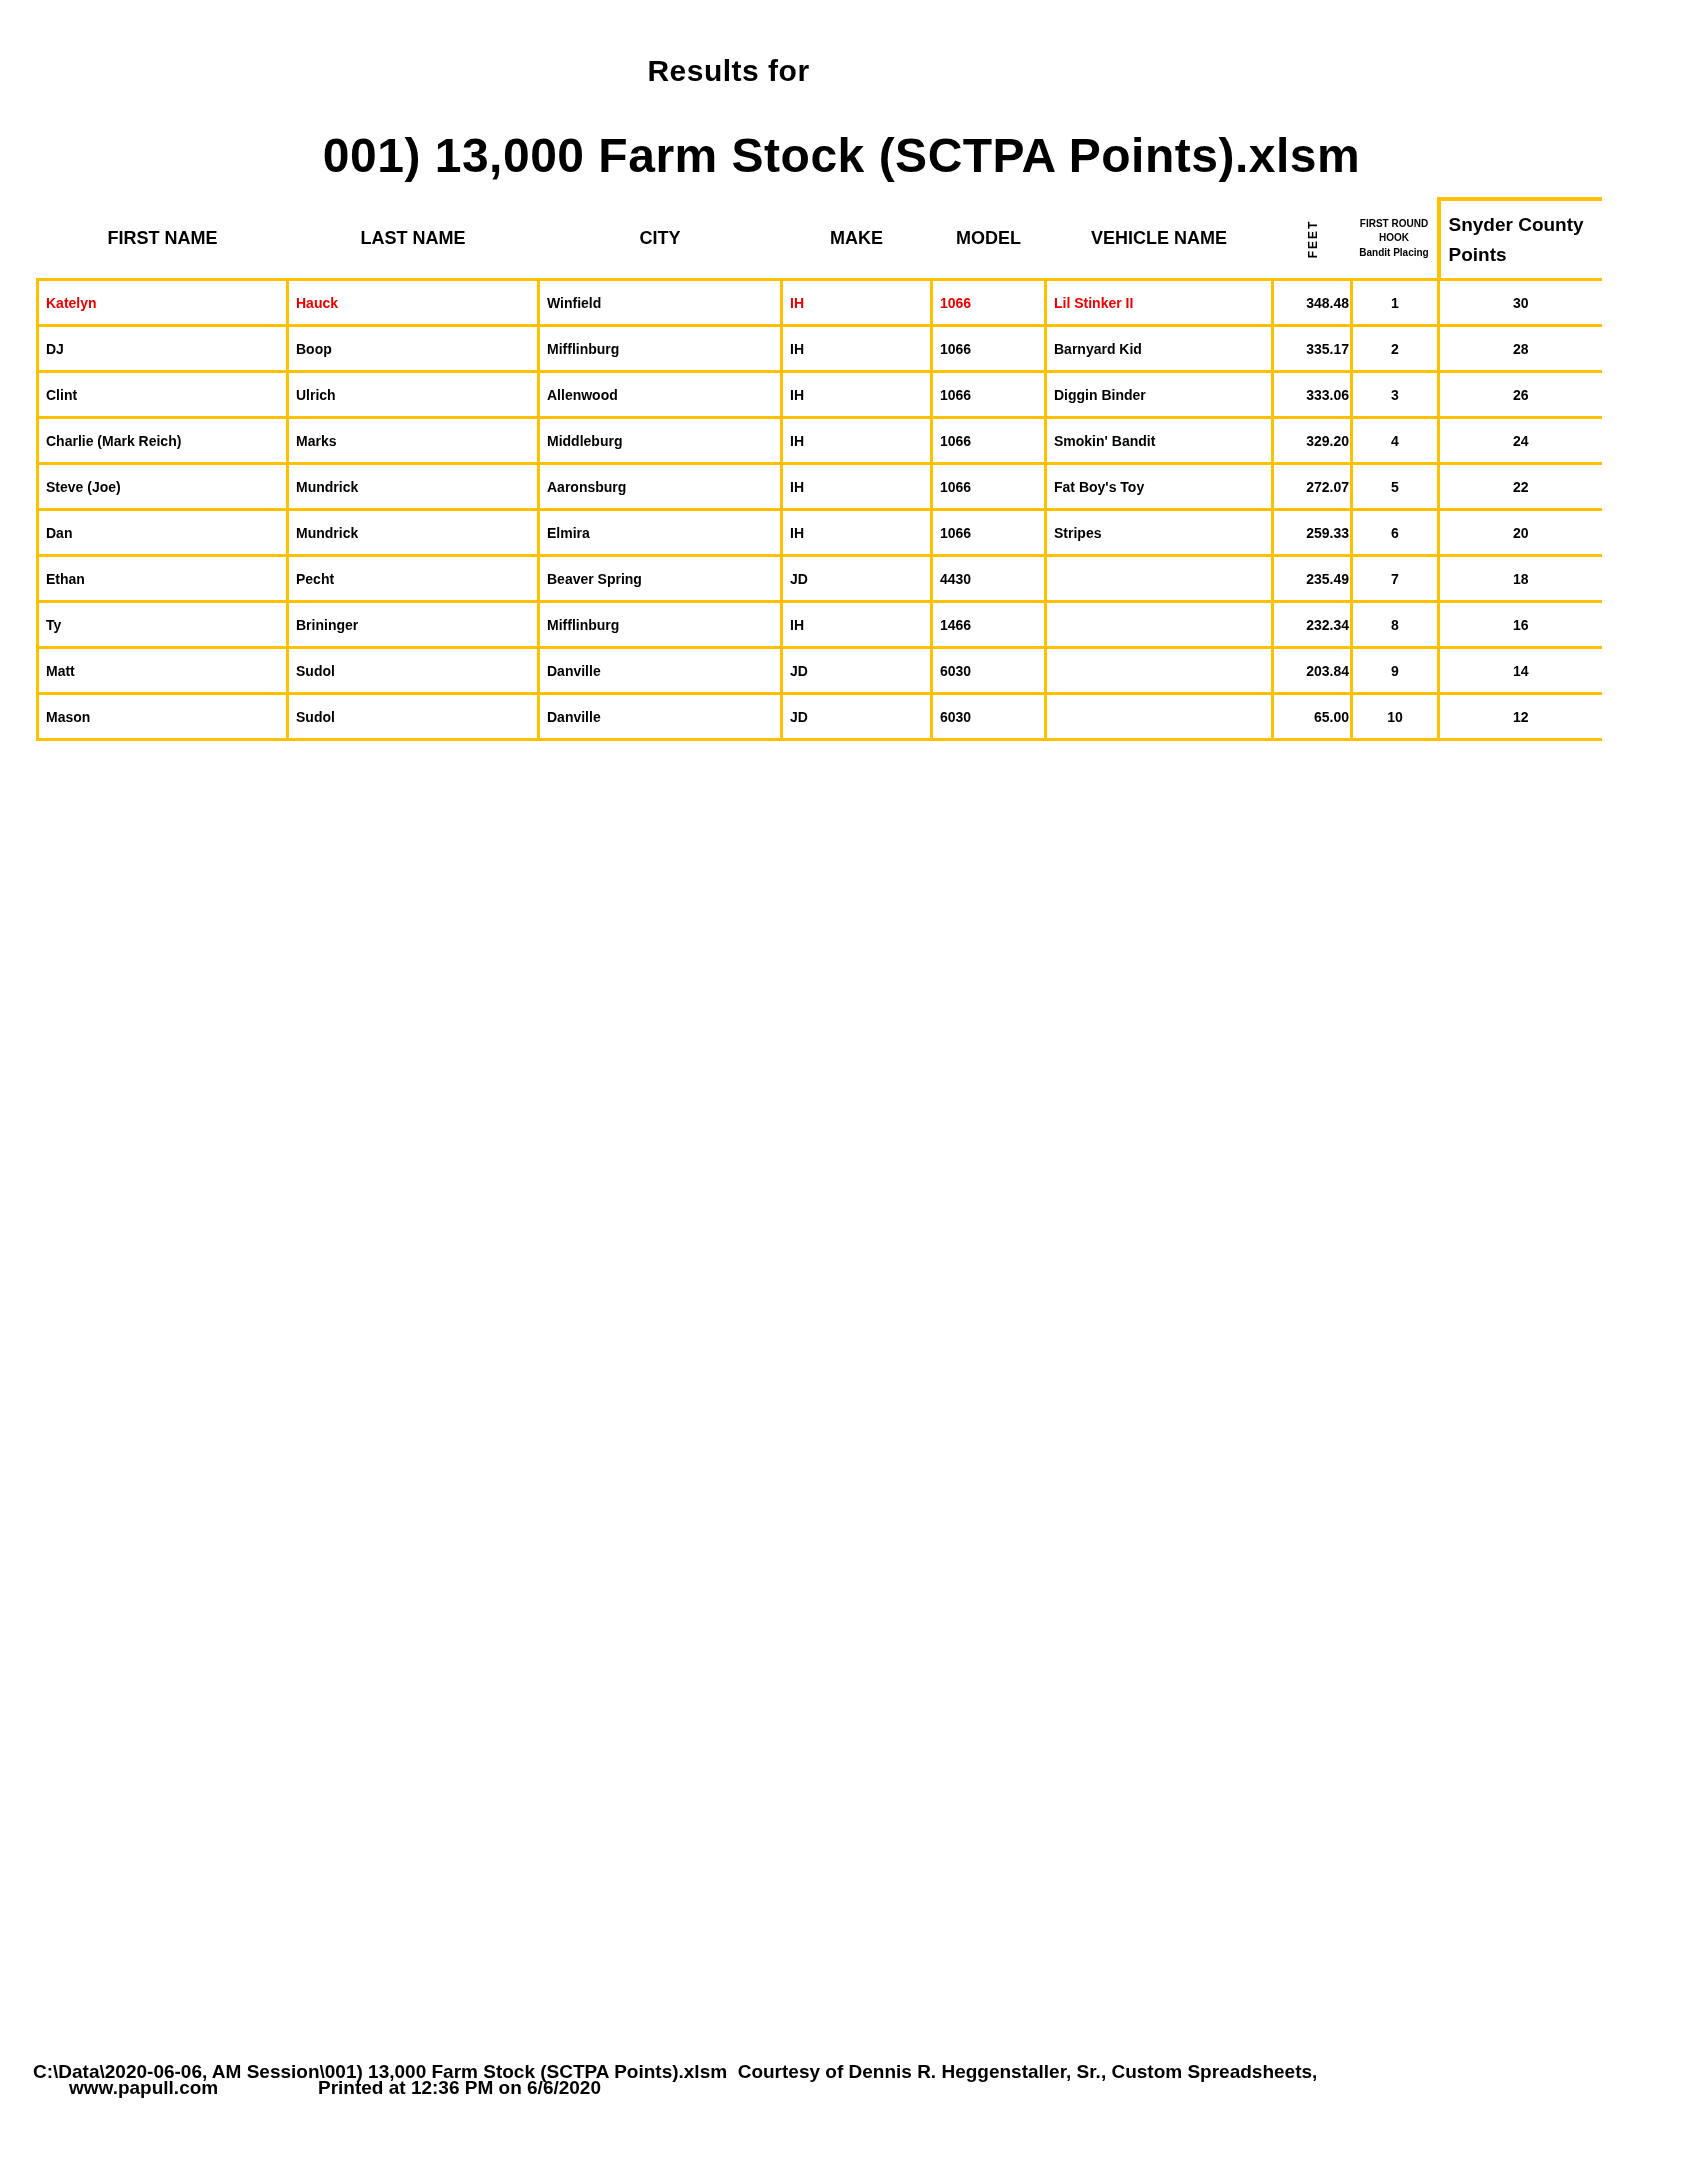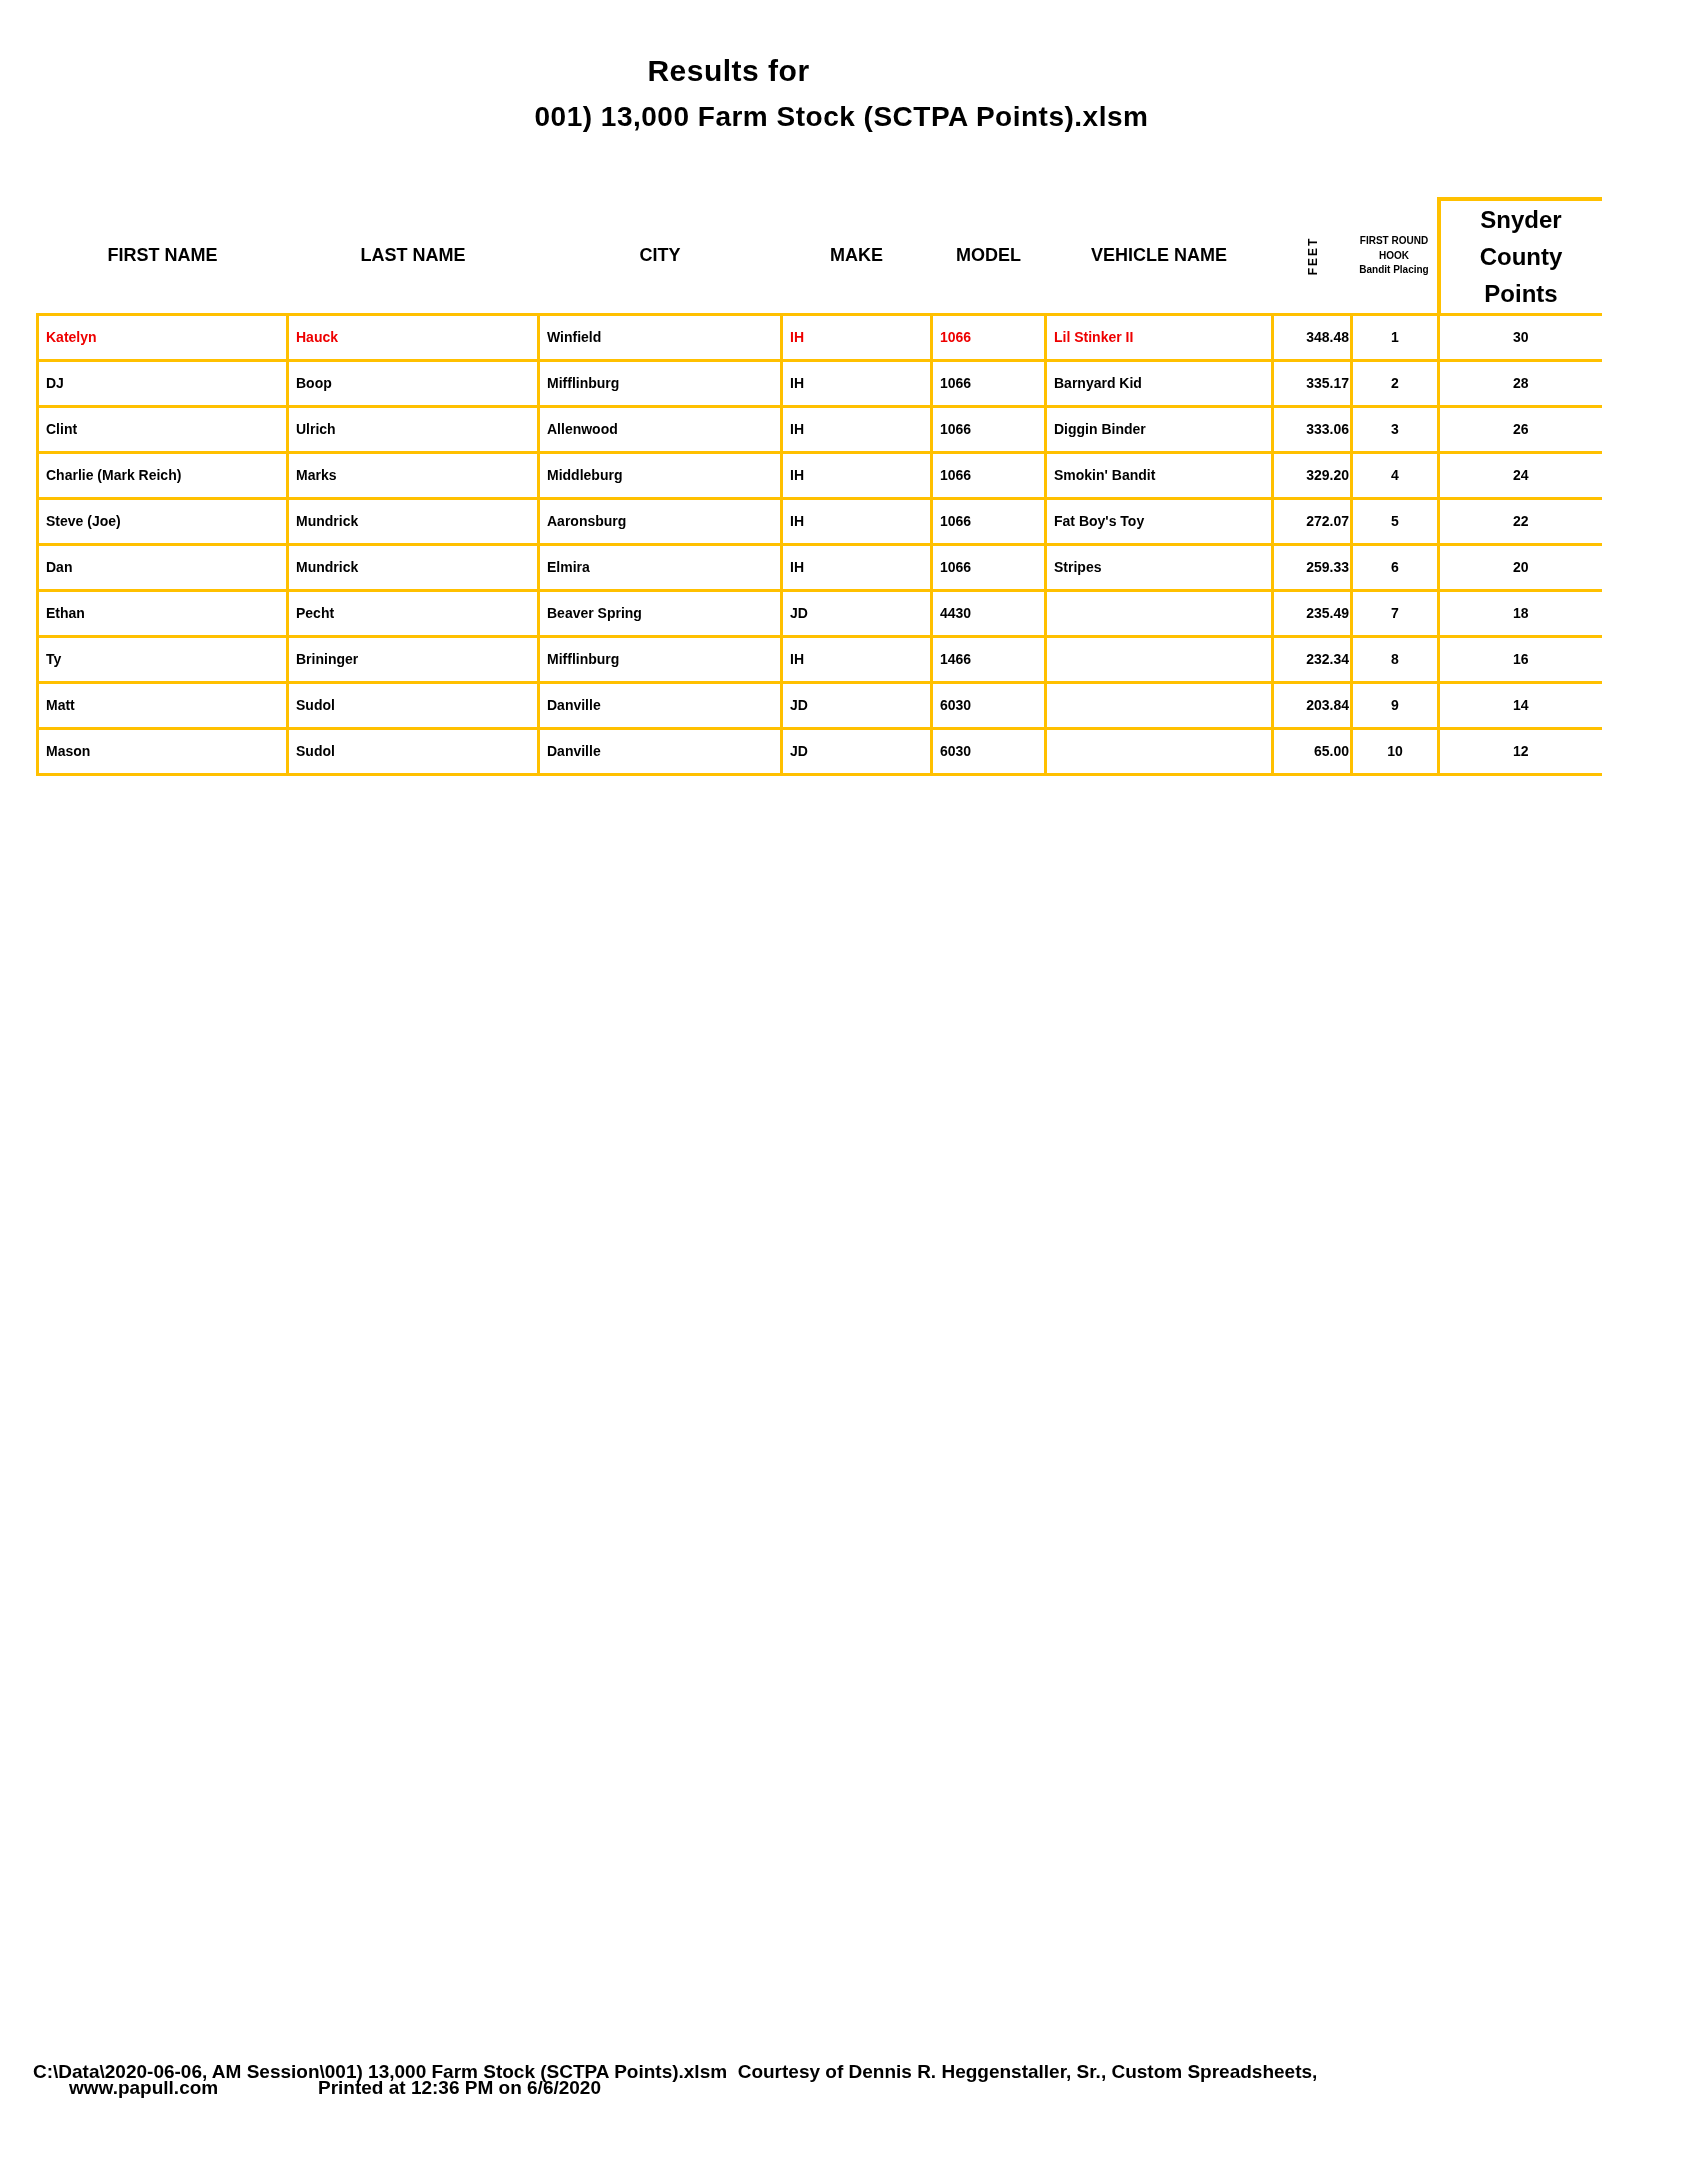--- a/index.html
+++ b/index.html
@@ -11,22 +11,22 @@
     margin:0;padding:0;background:#ffffff;
     width:1683px;height:2178px;position:relative;
     font-family:"Liberation Sans",sans-serif;
     color:var(--ink);
   }
   .page-title-1{
     position:absolute;top:54px;left:0;width:1457px;
     text-align:center;font-size:30px;font-weight:bold;letter-spacing:0.5px;
   }
   .page-title-2{
-    position:absolute;top:101px;left:0;width:1683px;
-    text-align:center;font-size:28px;font-weight:bold;letter-spacing:0.5px;
+    position:absolute;top:128px;left:0;width:1683px;
+    text-align:center;font-size:48px;font-weight:bold;letter-spacing:0.5px;
   }
   .table-wrap{position:absolute;left:36px;top:197px;}
   table.results{
     border-collapse:collapse;table-layout:fixed;width:1565px;
   }
   
   col.w0{width:250px}col.w1{width:251px}col.w2{width:243px}
   col.w3{width:150px}col.w4{width:114px}col.w5{width:227px}
   col.w6{width:79px}col.w7{width:87px}col.w8{width:163px}
 
@@ -36,21 +36,21 @@
   }
   th.hdr{font-size:18px;text-align:center;}
   th.hdr-feet{position:relative;}
   th.hdr-feet .vert-text{
     display:block;transform:rotate(-90deg);
     font-size:12px;font-weight:bold;letter-spacing:2px;white-space:nowrap;
     text-align:center;
   }
   th.hdr-hook{font-size:10px;line-height:1.45;text-align:center;font-weight:bold;}
   th.hdr-snyder{
-    font-size:24px;line-height:1.55;text-align:center;
+    font-size:19px;line-height:1.55;text-align:left;
     border-top:4px solid var(--gold);
     border-left:4px solid var(--gold);
     border-right:none;
     padding:0 8px;
   }
   tbody tr{height:46px;}
   tbody td{
     border:3px solid var(--gold);
     font-size:14px;font-weight:bold;vertical-align:middle;
     padding:0;background:#ffffff;overflow:hidden;white-space:nowrap;

